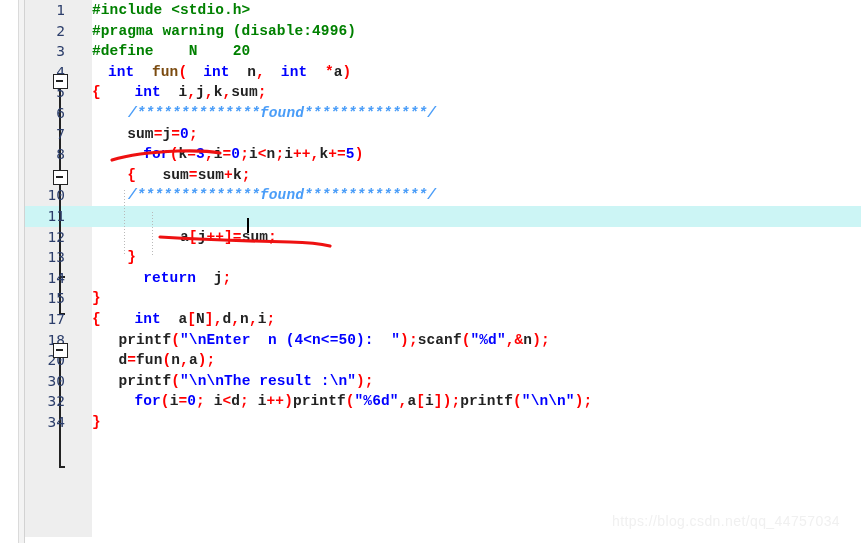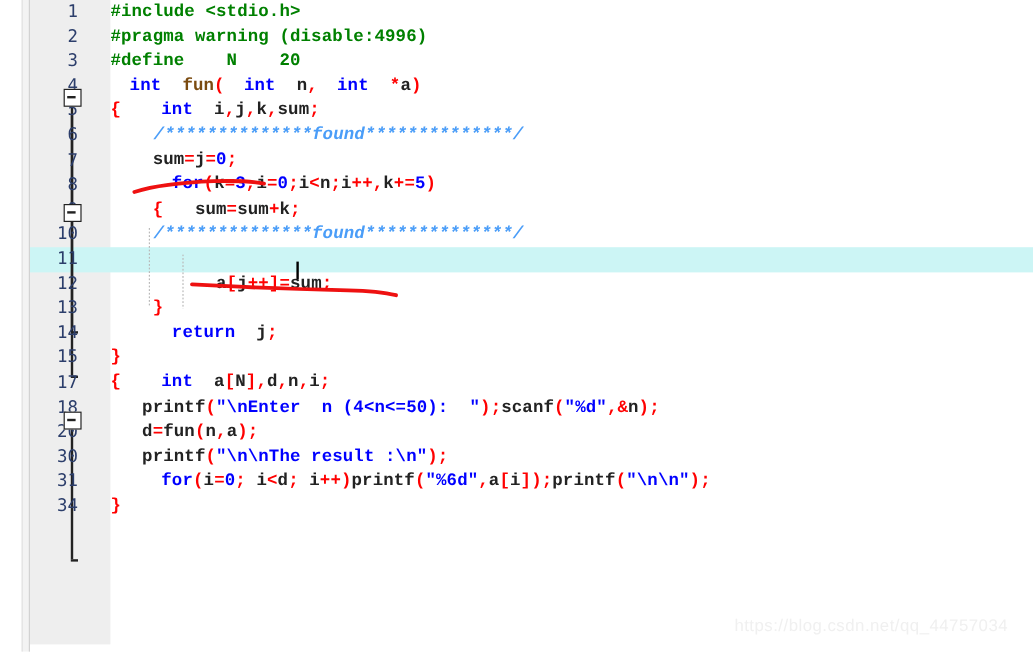--- a/index.html
+++ b/index.html
@@ -204,21 +204,21 @@
       <span class="lno">20</span>
       <span class="code"><span class="id">   d</span><span class="punc">=</span><span class="id">fun</span><span class="punc">(</span><span class="id">n</span><span class="punc">,</span><span class="id">a</span><span class="punc">);</span></span>
     </div>
 
     <div class="line">
       <span class="lno">30</span>
       <span class="code"><span class="id">   printf</span><span class="punc">(</span><span class="str">"\n\nThe result :\n"</span><span class="punc">);</span></span>
     </div>
 
     <div class="line">
-      <span class="lno">31</span>
+      <span class="lno">32</span>
       <span class="code"><span class="id">   </span><span class="kw">for</span><span class="punc">(</span><span class="id">i</span><span class="punc">=</span><span class="num">0</span><span class="punc">;</span><span class="id"> i</span><span class="punc">&lt;</span><span class="id">d</span><span class="punc">;</span><span class="id"> i</span><span class="punc">++)</span><span class="id">printf</span><span class="punc">(</span><span class="str">"%6d"</span><span class="punc">,</span><span class="id">a</span><span class="punc">[</span><span class="id">i</span><span class="punc">]);</span><span class="id">printf</span><span class="punc">(</span><span class="str">"\n\n"</span><span class="punc">);</span></span>
     </div>
 
     <div class="line">
       <span class="lno">34</span>
       <span class="code"><span class="punc">}</span></span>
     </div>
   </div>
 
   <div>

